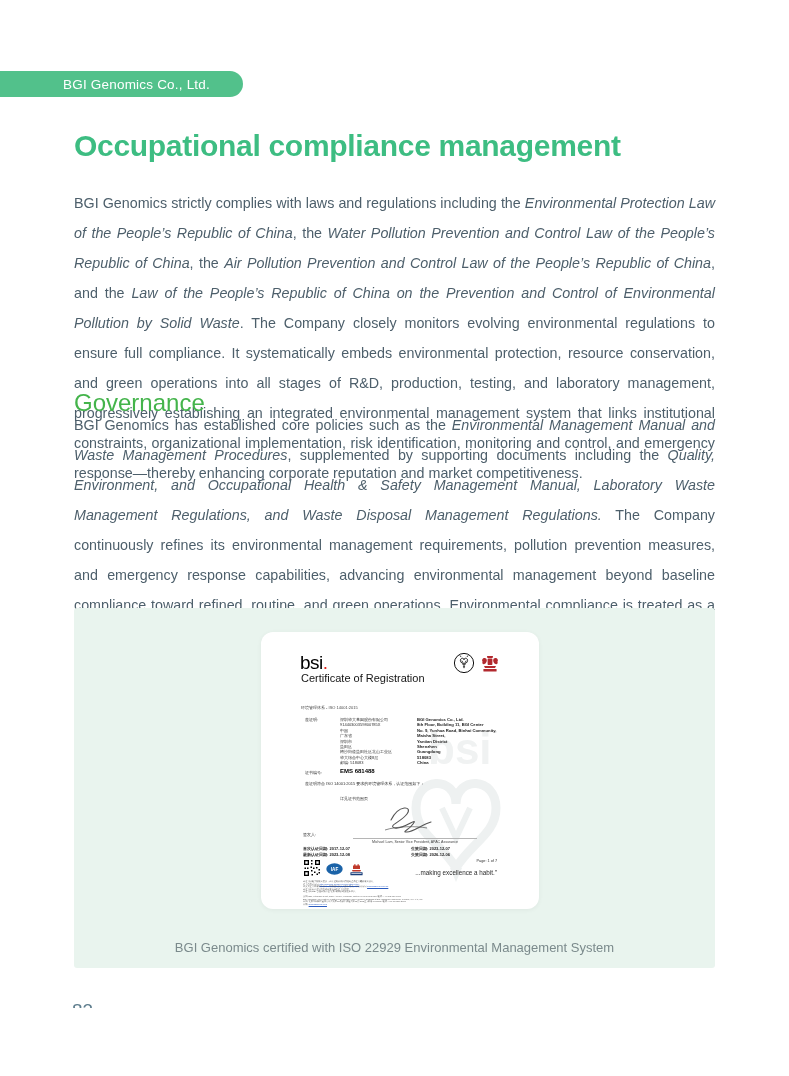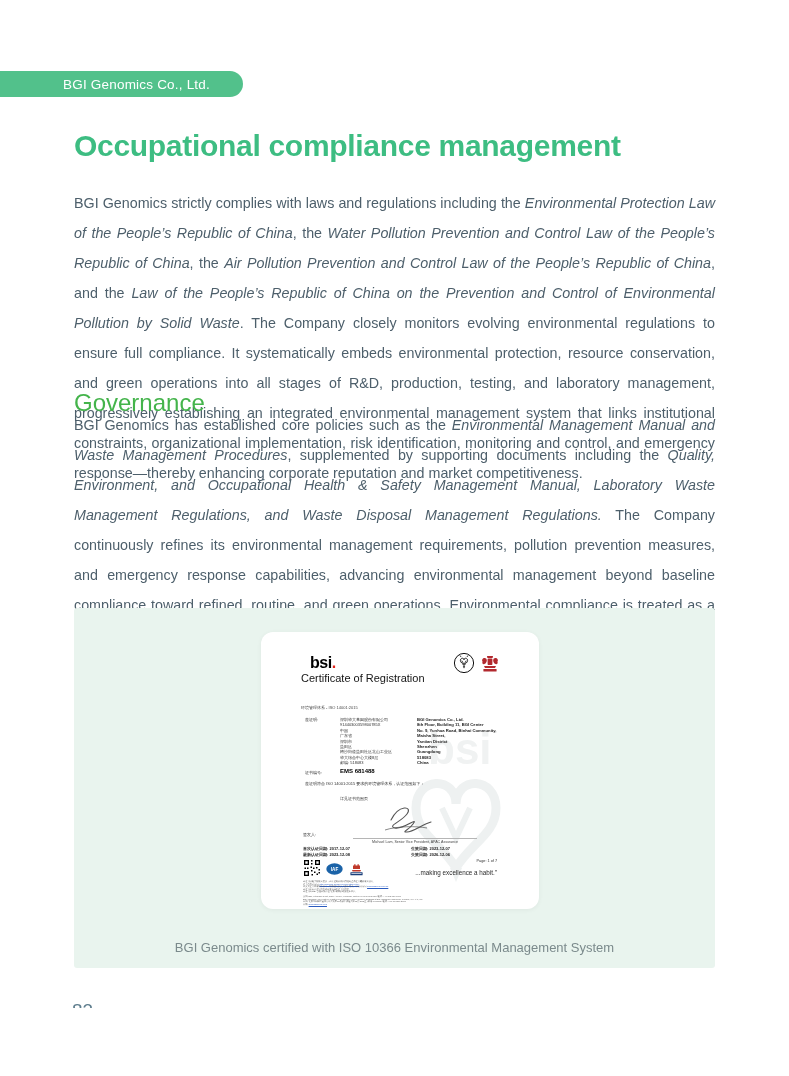--- a/index.html
+++ b/index.html
@@ -32,21 +32,21 @@
     border-radius:3px;}
   .caption{position:absolute;left:0;top:332px;width:641px;text-align:center;font-size:13px;
     color:var(--caption-text);}
 
   .card{position:absolute;left:187px;top:24px;width:278px;height:277px;background:#fff;
     border-radius:12px;box-shadow:0 1px 5px rgba(0,0,0,.05);}
   .cert{position:absolute;inset:0;overflow:hidden;border-radius:12px;color:#333;}
   .cert>*{position:absolute;}
 
   .c-watermark{left:105px;top:80px;width:180px;height:190px;}
-  .c-bsi{left:49px;top:21px;font-size:16px;font-weight:bold;color:#000;line-height:20px;letter-spacing:-.5px;z-index:2;}
+  .c-bsi{left:39px;top:21px;font-size:19px;font-weight:normal;color:#000;line-height:20px;letter-spacing:-.5px;z-index:2;}
   .c-bsi .dot{color:var(--bsi-red);}
   .c-kitemark{left:192px;top:20px;width:22px;height:22px;}
   .c-crest{left:219px;top:21px;width:20px;height:21px;}
   .c-title{left:40px;top:40px;font-size:11px;color:#141414;z-index:2;}
   .c-sub{left:40px;top:73px;font-size:4px;color:#4a4a4a;z-index:2;}
   .c-holder-label{left:44px;top:85px;font-size:4px;color:#333;z-index:2;}
   .c-cn{left:79px;top:85px;font-size:4px;line-height:5.4px;color:#333;z-index:2;}
   .c-en{left:156px;top:85px;width:86px;font-size:4.2px;line-height:5.4px;font-weight:bold;color:#222;z-index:2;}
   .c-numlabel{left:44px;top:138px;font-size:4px;color:#333;z-index:2;}
   .c-num{left:79px;top:135.5px;font-size:6px;font-weight:bold;color:#000;z-index:2;}
@@ -213,18 +213,18 @@
         <div class="c-fn2">
             <div>英国: BSI, Kitemark Court, Davy Avenue, Knowlhill, Milton Keynes MK5 8PP. 电话: +44 345 080 9000</div>
             <div>BSI Assurance UK Limited, registered in England under number 7805321 at 389 Chiswick High Road, London, W4 4AL, UK.</div>
             <div>中国: 北京市朝阳区建国门外大街甲12号新华保险大厦15层1503室 (邮编: 100022). 电话: +86 10 8507 3000</div>
             <div>官网: <span class="link">www.bsigroup.com</span></div>
           </div>
 
       </div>
     </div>
 
-    <div class="caption">BGI Genomics certified with ISO 10366 Environmental Management System</div>
+    <div class="caption">BGI Genomics certified with ISO 22929 Environmental Management System</div>
   </div>
 
   <div class="page-number">83</div>
 
 </div>
 
 </body></html>

